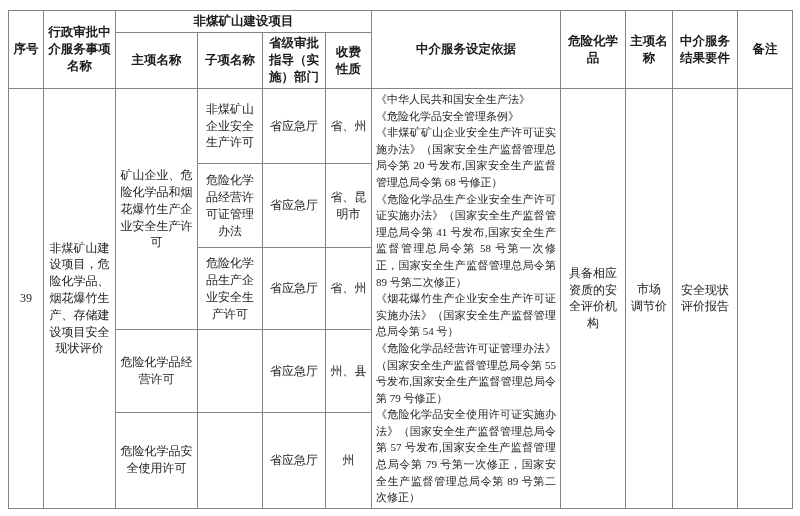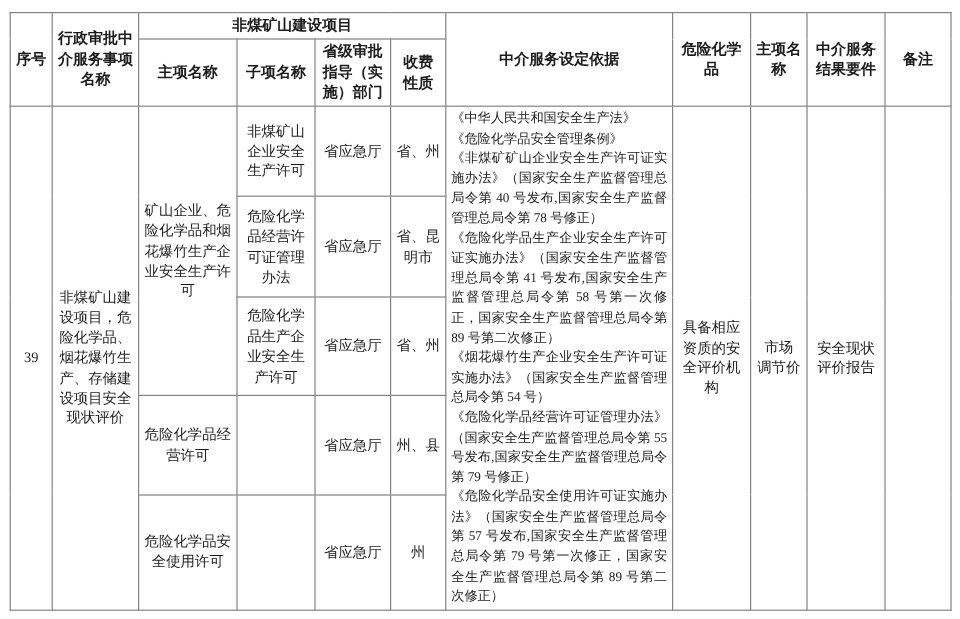--- a/index.html
+++ b/index.html
@@ -103,21 +103,21 @@
     <tr class="r1">
       <td rowspan="5">39</td>
       <td rowspan="5" class="justify">非煤矿山建设项目，危险化学品、烟花爆竹生产、存储建设项目安全现状评价</td>
       <td rowspan="3" class="justify">矿山企业、危险化学品和烟花爆竹生产企业安全生产许可</td>
       <td class="justify">非煤矿山企业安全生产许可</td>
       <td>省应急厅</td>
       <td>省、州</td>
       <td rowspan="5" class="basis-cell">
         <p class="basis-line">《中华人民共和国安全生产法》</p>
         <p class="basis-line">《危险化学品安全管理条例》</p>
-        <p class="basis-line">《非煤矿矿山企业安全生产许可证实施办法》（国家安全生产监督管理总局令第 40 号发布,国家安全生产监督管理总局令第 78 号修正）</p>
+        <p class="basis-line">《非煤矿矿山企业安全生产许可证实施办法》（国家安全生产监督管理总局令第 20 号发布,国家安全生产监督管理总局令第 68 号修正）</p>
         <p class="basis-line">《危险化学品生产企业安全生产许可证实施办法》（国家安全生产监督管理总局令第 41 号发布,国家安全生产监督管理总局令第 58 号第一次修正，国家安全生产监督管理总局令第 89 号第二次修正）</p>
         <p class="basis-line">《烟花爆竹生产企业安全生产许可证实施办法》（国家安全生产监督管理总局令第 54 号）</p>
         <p class="basis-line">《危险化学品经营许可证管理办法》（国家安全生产监督管理总局令第 55 号发布,国家安全生产监督管理总局令第 79 号修正）</p>
         <p class="basis-line">《危险化学品安全使用许可证实施办法》（国家安全生产监督管理总局令第 57 号发布,国家安全生产监督管理总局令第 79 号第一次修正，国家安全生产监督管理总局令第 89 号第二次修正）</p>
       </td>
       <td rowspan="5" class="justify">具备相应资质的安全评价机构</td>
       <td rowspan="5" class="prewrap">市场
 调节价</td>
       <td rowspan="5" class="justify">安全现状评价报告</td>
       <td rowspan="5"></td>

